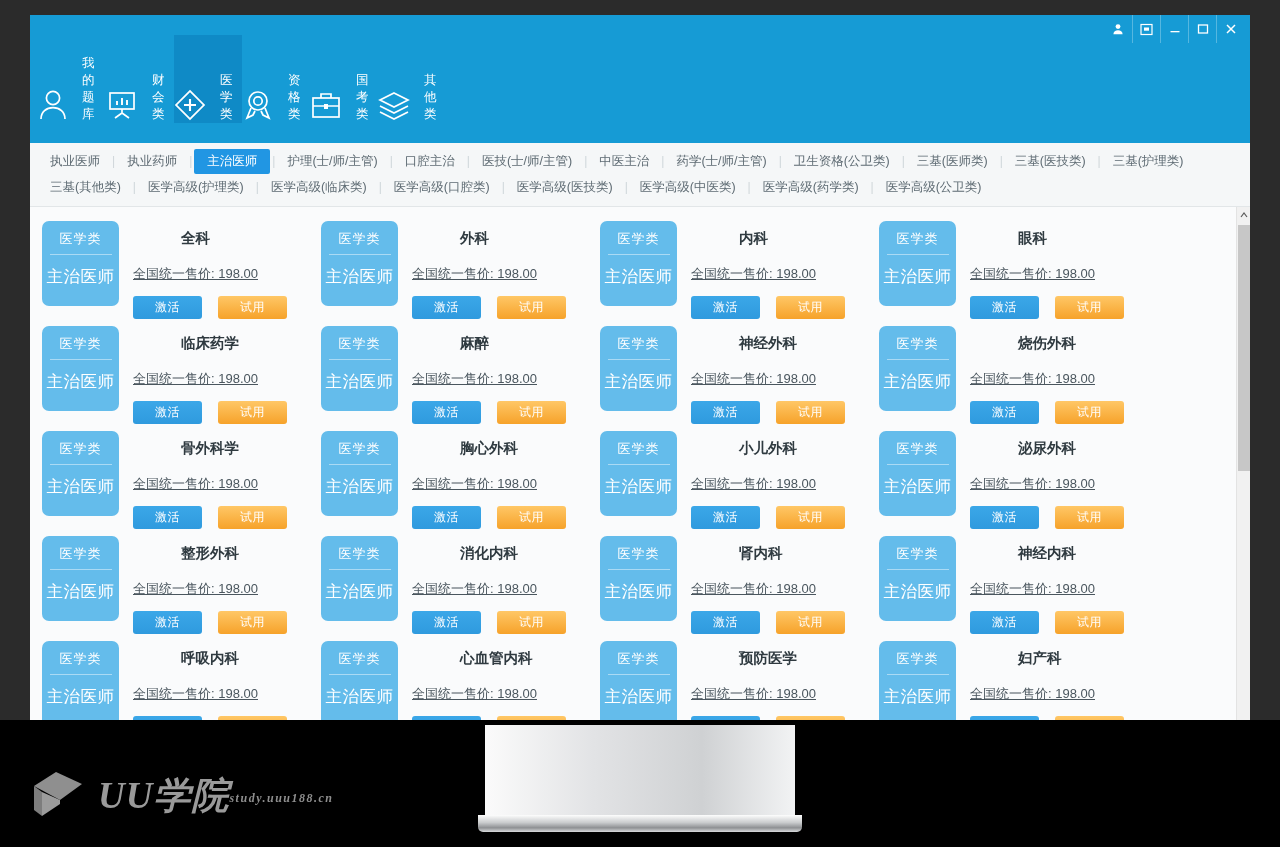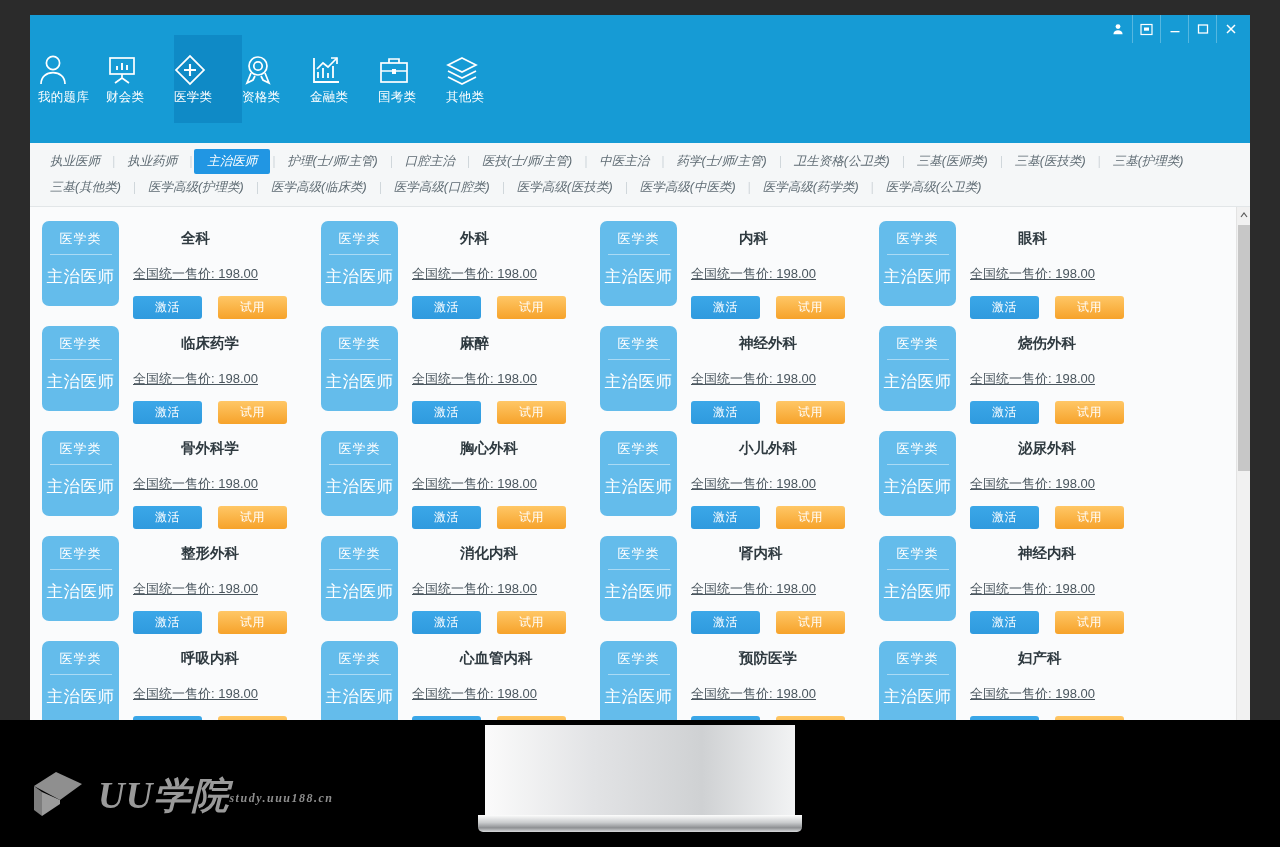--- a/index.html
+++ b/index.html
@@ -43,32 +43,31 @@
     border-left:1px solid rgba(255,255,255,.28);
   }
   .wc:first-child{ border-left:none; }
   .wc svg{ display:block; }
 
   #topnav{
     position:absolute; left:8px; top:20px; display:flex; height:88px;
   }
   .topnav-item{
     width:68px; height:88px;
-    display:flex; flex-direction:column; align-items:flex-start; justify-content:center;
-    color:#fff; gap:1px;
+    display:flex; flex-direction:row; align-items:flex-end; justify-content:center;
+    color:#fff; gap:14px;
   }
   .topnav-item.active{ background:#0f8ac6; }
   .topnav-item .tn-ico{ height:36px; display:flex; align-items:center; justify-content:center; }
   .topnav-item .tn-label{ font-size:12.5px; letter-spacing:.3px; }
 
   
   #subnav{
     background:#f5f7f8; border-bottom:1px solid #e2e6e8;
     padding:5px 10px 6px 0;
-    font-style:italic;
   }
   .subnav-row{
     display:flex; align-items:center; flex-wrap:nowrap;
     height:26px; padding-left:10px;
   }
   .subnav-item{
     font-size:12.5px; color:#5e6b73; white-space:nowrap;
     padding:3px 10px; border-radius:2px;
   }
   .subnav-item.active{
@@ -222,31 +221,20 @@
             <svg width="32" height="32" viewBox="0 0 32 32">
               <circle cx="16" cy="12" r="9" fill="none" stroke="#fff" stroke-width="1.7"></circle>
               <circle cx="16" cy="12" r="4.2" fill="none" stroke="#fff" stroke-width="1.7"></circle>
               <path d="M9 19 L5 29 L11 26 L13 22" fill="none" stroke="#fff" stroke-width="1.7"></path>
               <path d="M23 19 L27 29 L21 26 L19 22" fill="none" stroke="#fff" stroke-width="1.7"></path>
             </svg>
           </span>
           <span class="tn-label">资格类</span>
         </div>
 
-        <div class="topnav-item">
-          <span class="tn-ico">
-            <svg width="32" height="32" viewBox="0 0 32 32">
-              <path d="M4 4v24h25" fill="none" stroke="#fff" stroke-width="1.8"></path>
-              <path d="M8 24v-6 M13 24v-10 M18 24v-5 M23 24v-12" stroke="#fff" stroke-width="1.8" fill="none"></path>
-              <path d="M7 15 L13 9 L18 13 L27 4" fill="none" stroke="#fff" stroke-width="1.7"></path>
-              <path d="M21 4h6v6" fill="none" stroke="#fff" stroke-width="1.7"></path>
-            </svg>
-          </span>
-          <span class="tn-label">金融类</span>
-        </div>
 
         <div class="topnav-item">
           <span class="tn-ico">
             <svg width="32" height="32" viewBox="0 0 32 32">
               <rect x="3" y="9" width="26" height="19" fill="none" stroke="#fff" stroke-width="1.7"></rect>
               <path d="M11 9V5h10v4" fill="none" stroke="#fff" stroke-width="1.7"></path>
               <path d="M3 17h26" stroke="#fff" stroke-width="1.5" fill="none"></path>
               <rect x="14" y="15" width="4" height="5" fill="#fff"></rect>
             </svg>
           </span>

